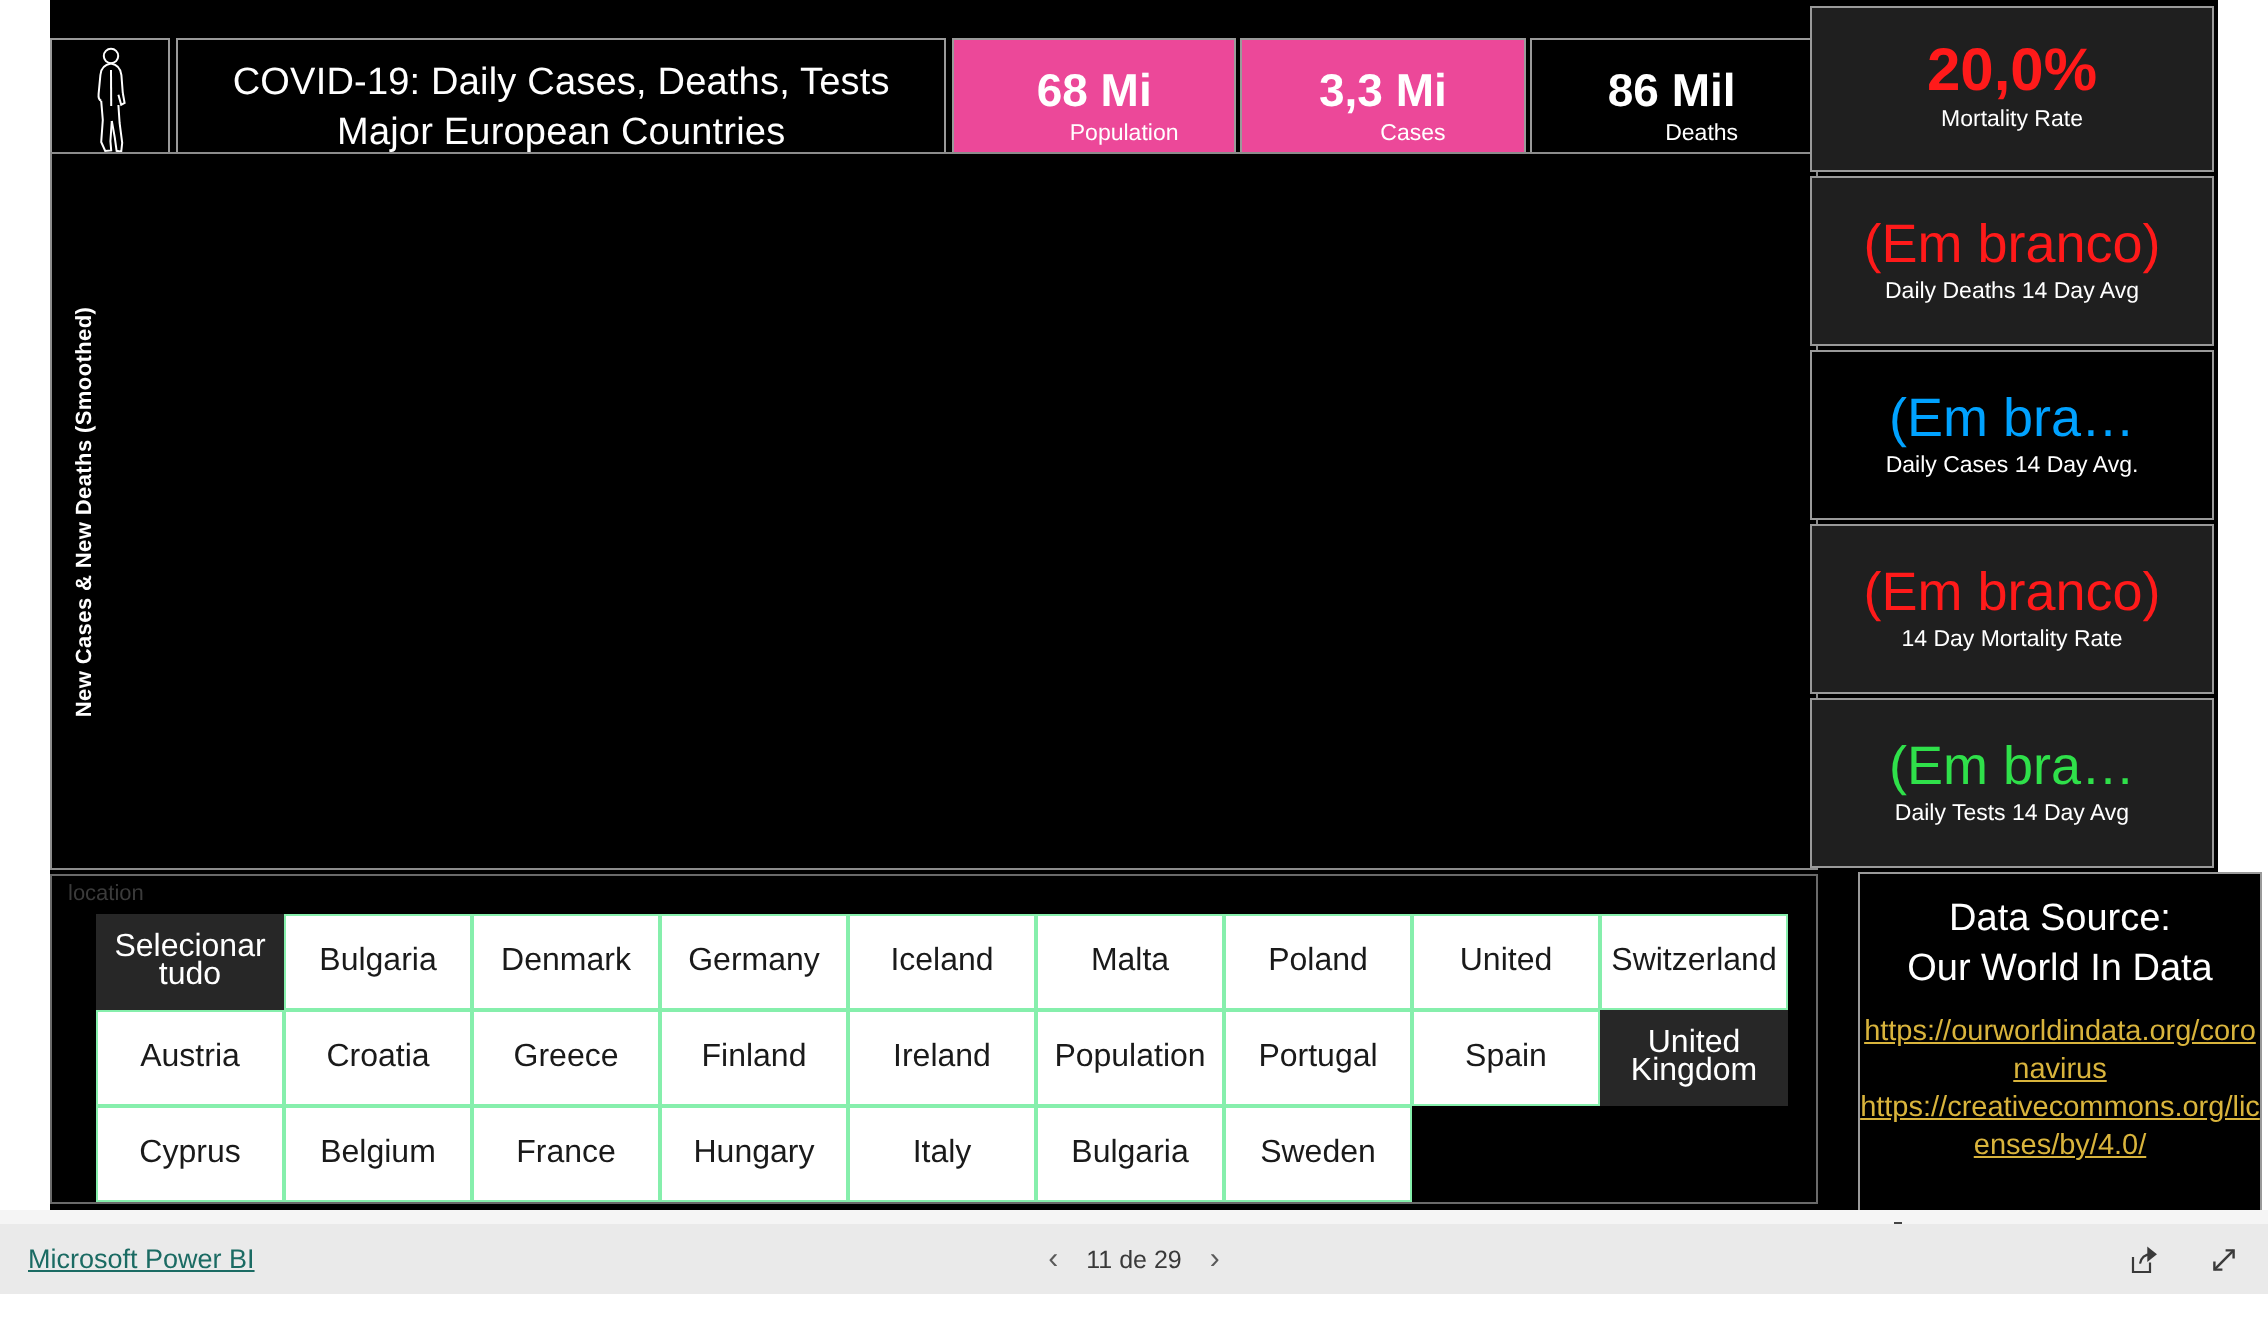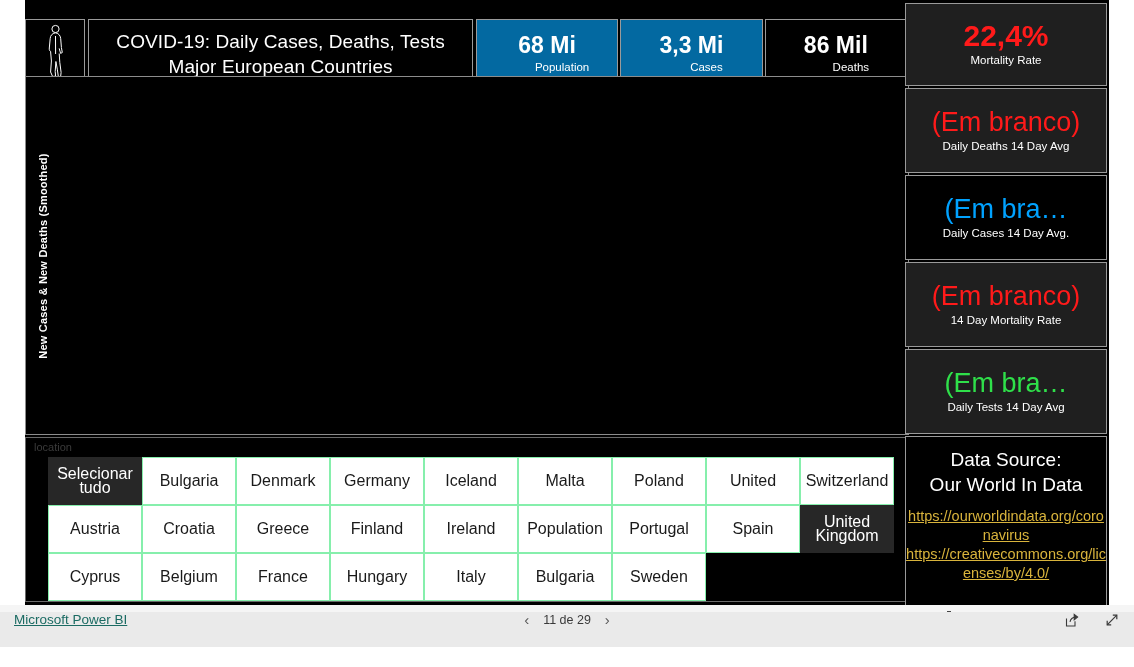--- a/index.html
+++ b/index.html
@@ -22,21 +22,21 @@
   }
 
   
   #header-row {
     position: absolute; left: 0px; top: 19px;
     width: 884px; height: 69px;
     display: flex; gap: 0px;
   }
   .hdr-card {
     border: 1px solid #9a9a9a;
-    background: #0369a1;
+    background: #ec4899;
     display: flex; flex-direction: column;
     align-items: center; justify-content: center;
     color: #ffffff;
   }
   .hdr-card.blackbg { background: #000000; }
   #icon-card { width: 61px; height: 69px; margin-right: 3px; }
   #title-card {
     width: 389px; height: 69px; margin-right: 3px;
     background: #000000;
   }
@@ -121,21 +121,21 @@
   .side-card.blackbg { background: #000000; }
   .side-val { font-size: 27px; font-weight: normal; line-height: 32px;
               white-space: nowrap; overflow: hidden; }
   .side-val.big { font-size: 30px; font-weight: bold; }
   .side-lbl { color: #ffffff; font-size: 11.5px; line-height: 17px; }
   #card-mortality { height: 83px; }
   #card-deaths14  { height: 85px; }
   #card-cases14   { height: 85px; }
   #card-mort14    { height: 85px; }
   #card-tests14   { height: 85px; }
-  #card-source    { height: 172px; justify-content: flex-start; padding-top: 10px; }
+  #card-source    { height: 172px; justify-content: flex-start; padding-top: 10px; margin-left: 24px; }
   #card-source .src-title {
     color: #ffffff; font-size: 19px; line-height: 25px; text-align: center;
   }
   #card-source .src-links { margin-top: 10px; text-align: center; }
   #card-source .src-links a {
     color: #d9b43c; font-size: 14.5px; line-height: 19px;
     text-decoration: underline; display: block; word-break: break-all;
   }
 
   
@@ -173,21 +173,21 @@
     content: ""; position: absolute; top: 3px; width: 3px; height: 5px;
     border: 1px solid #7a7a7a;
   }
   .fitpage-box::before { left: 2px; border-right: none; }
   .fitpage-box::after  { right: 2px; border-left: none; }
 
   #status-bar {
     position: absolute; left: 0px; top: 612px;
     width: 1134px; height: 35px;
     background: #eaeaea;
-    display: flex; align-items: flex-start;
+    display: flex; align-items: center;
   }
   #brand-link {
     margin-left: 14px; color: #1b6b63; font-size: 13.5px;
     text-decoration: underline;
   }
   #pager {
     position: absolute; left: 50%; transform: translateX(-50%);
     display: flex; align-items: center; gap: 14px;
     color: #3a3a3a; font-size: 12.5px;
   }
@@ -277,21 +277,21 @@
           <div class="slicer-item">Italy</div>
           <div class="slicer-item">Bulgaria</div>
           <div class="slicer-item">Sweden</div>
           <div class="slicer-item empty"></div>
         </div>
     </div>
 
     <div id="sidebar">
 
       <div id="card-mortality" class="side-card">
-        <div class="side-val big" style="color:#ff1a1a">22,4%</div>
+        <div class="side-val big" style="color:#ff1a1a">20,0%</div>
         <div class="side-lbl">Mortality Rate</div>
       </div>
 
       <div id="card-deaths14" class="side-card">
         <div class="side-val" style="color:#ff1a1a">(Em branco)</div>
         <div class="side-lbl">Daily Deaths 14 Day Avg</div>
       </div>
 
       <div id="card-cases14" class="side-card blackbg">
         <div class="side-val" style="color:#00a2ff">(Em bra…</div>

